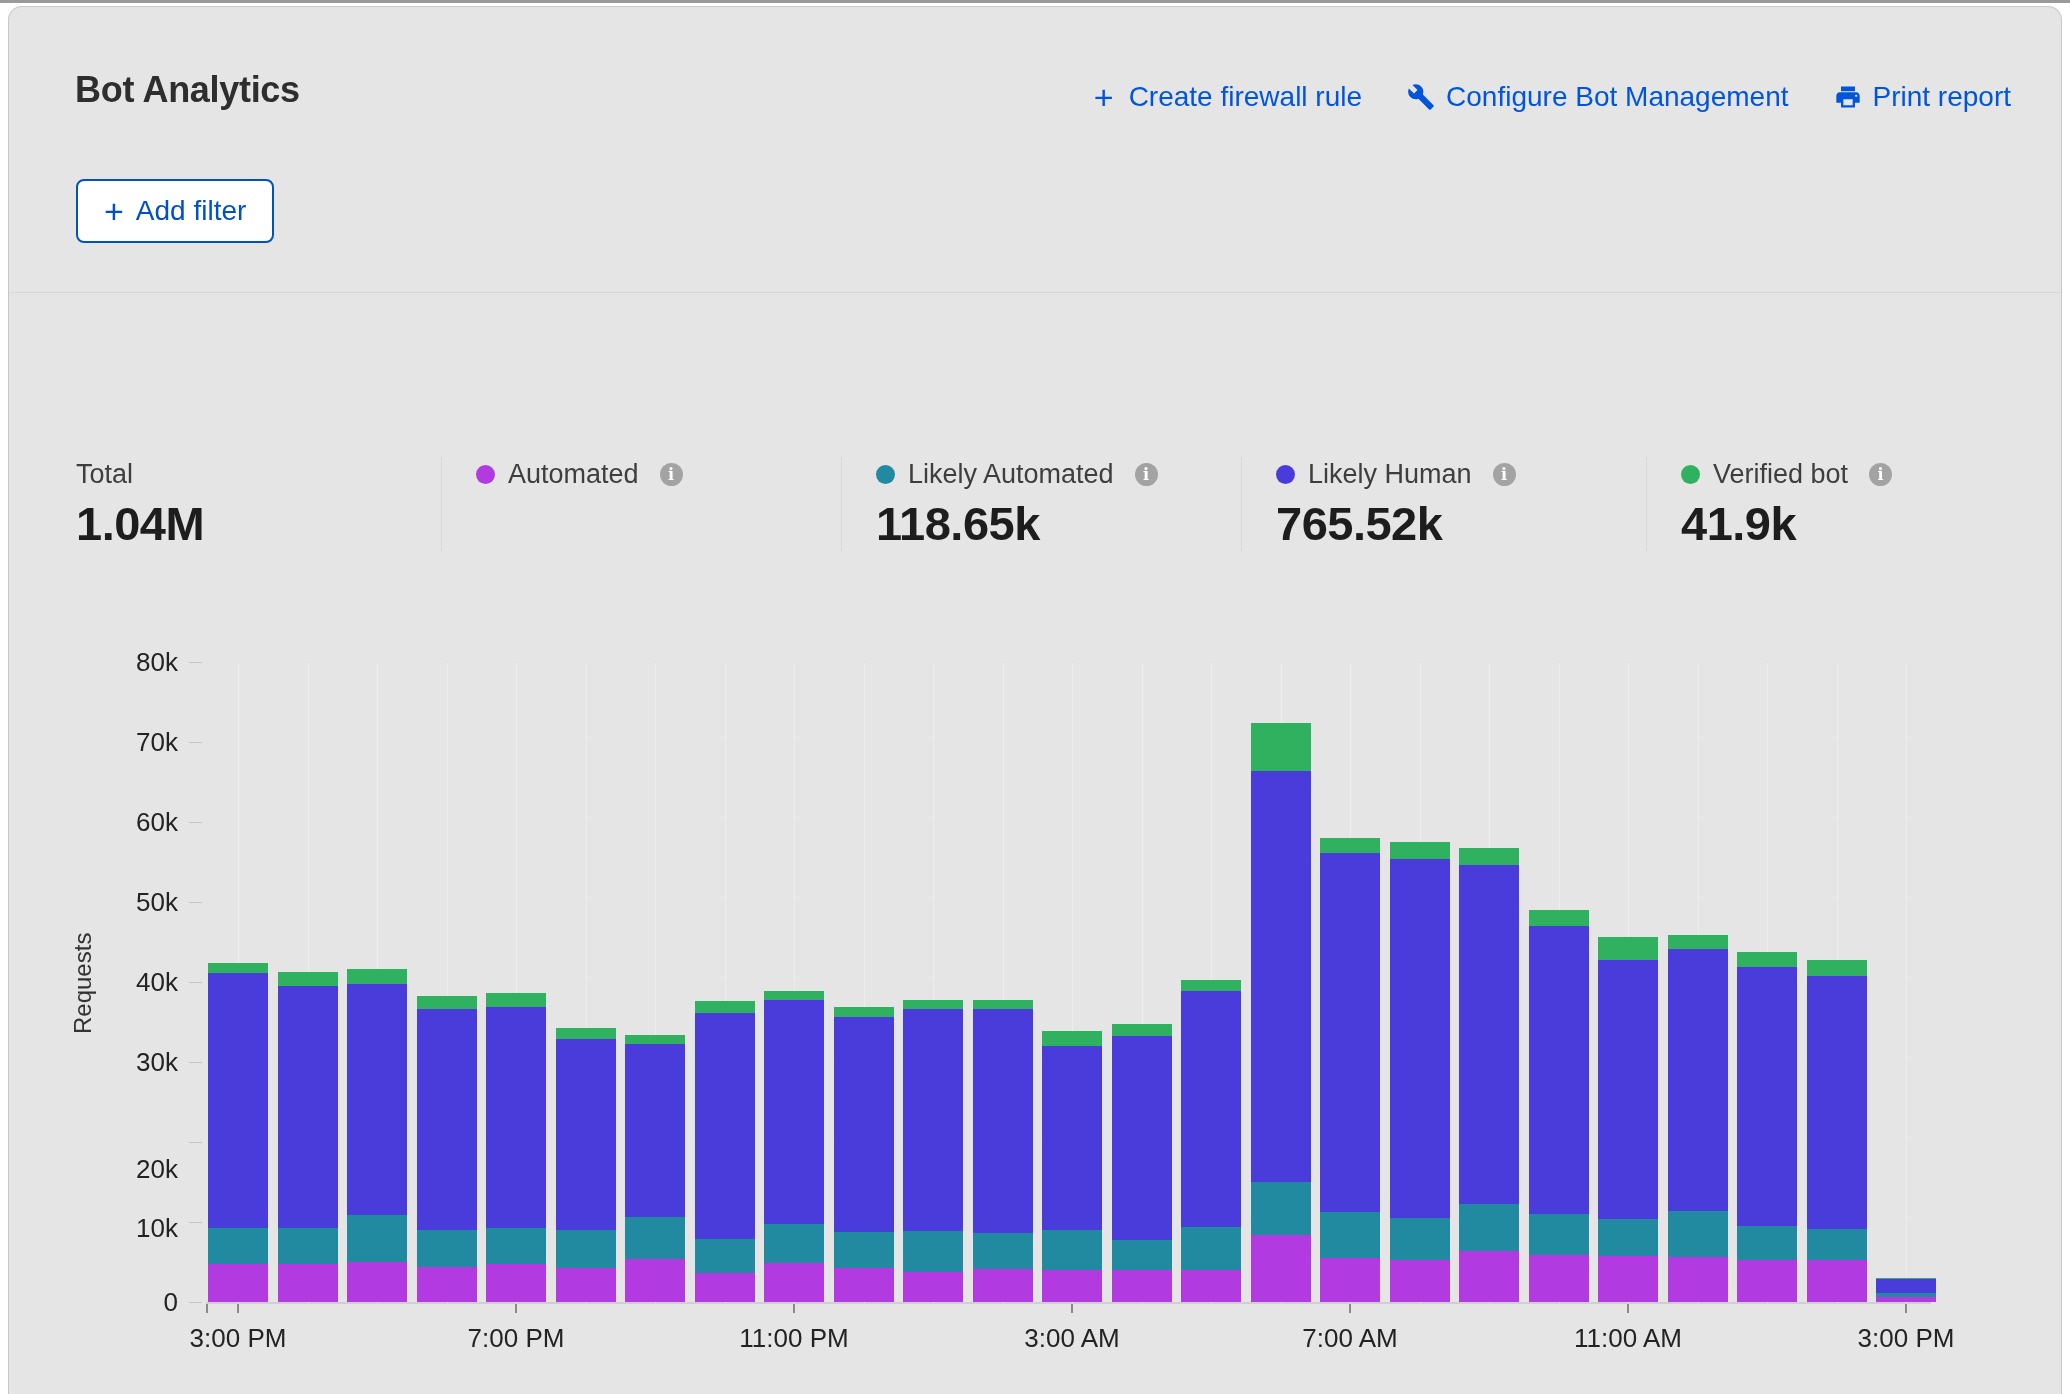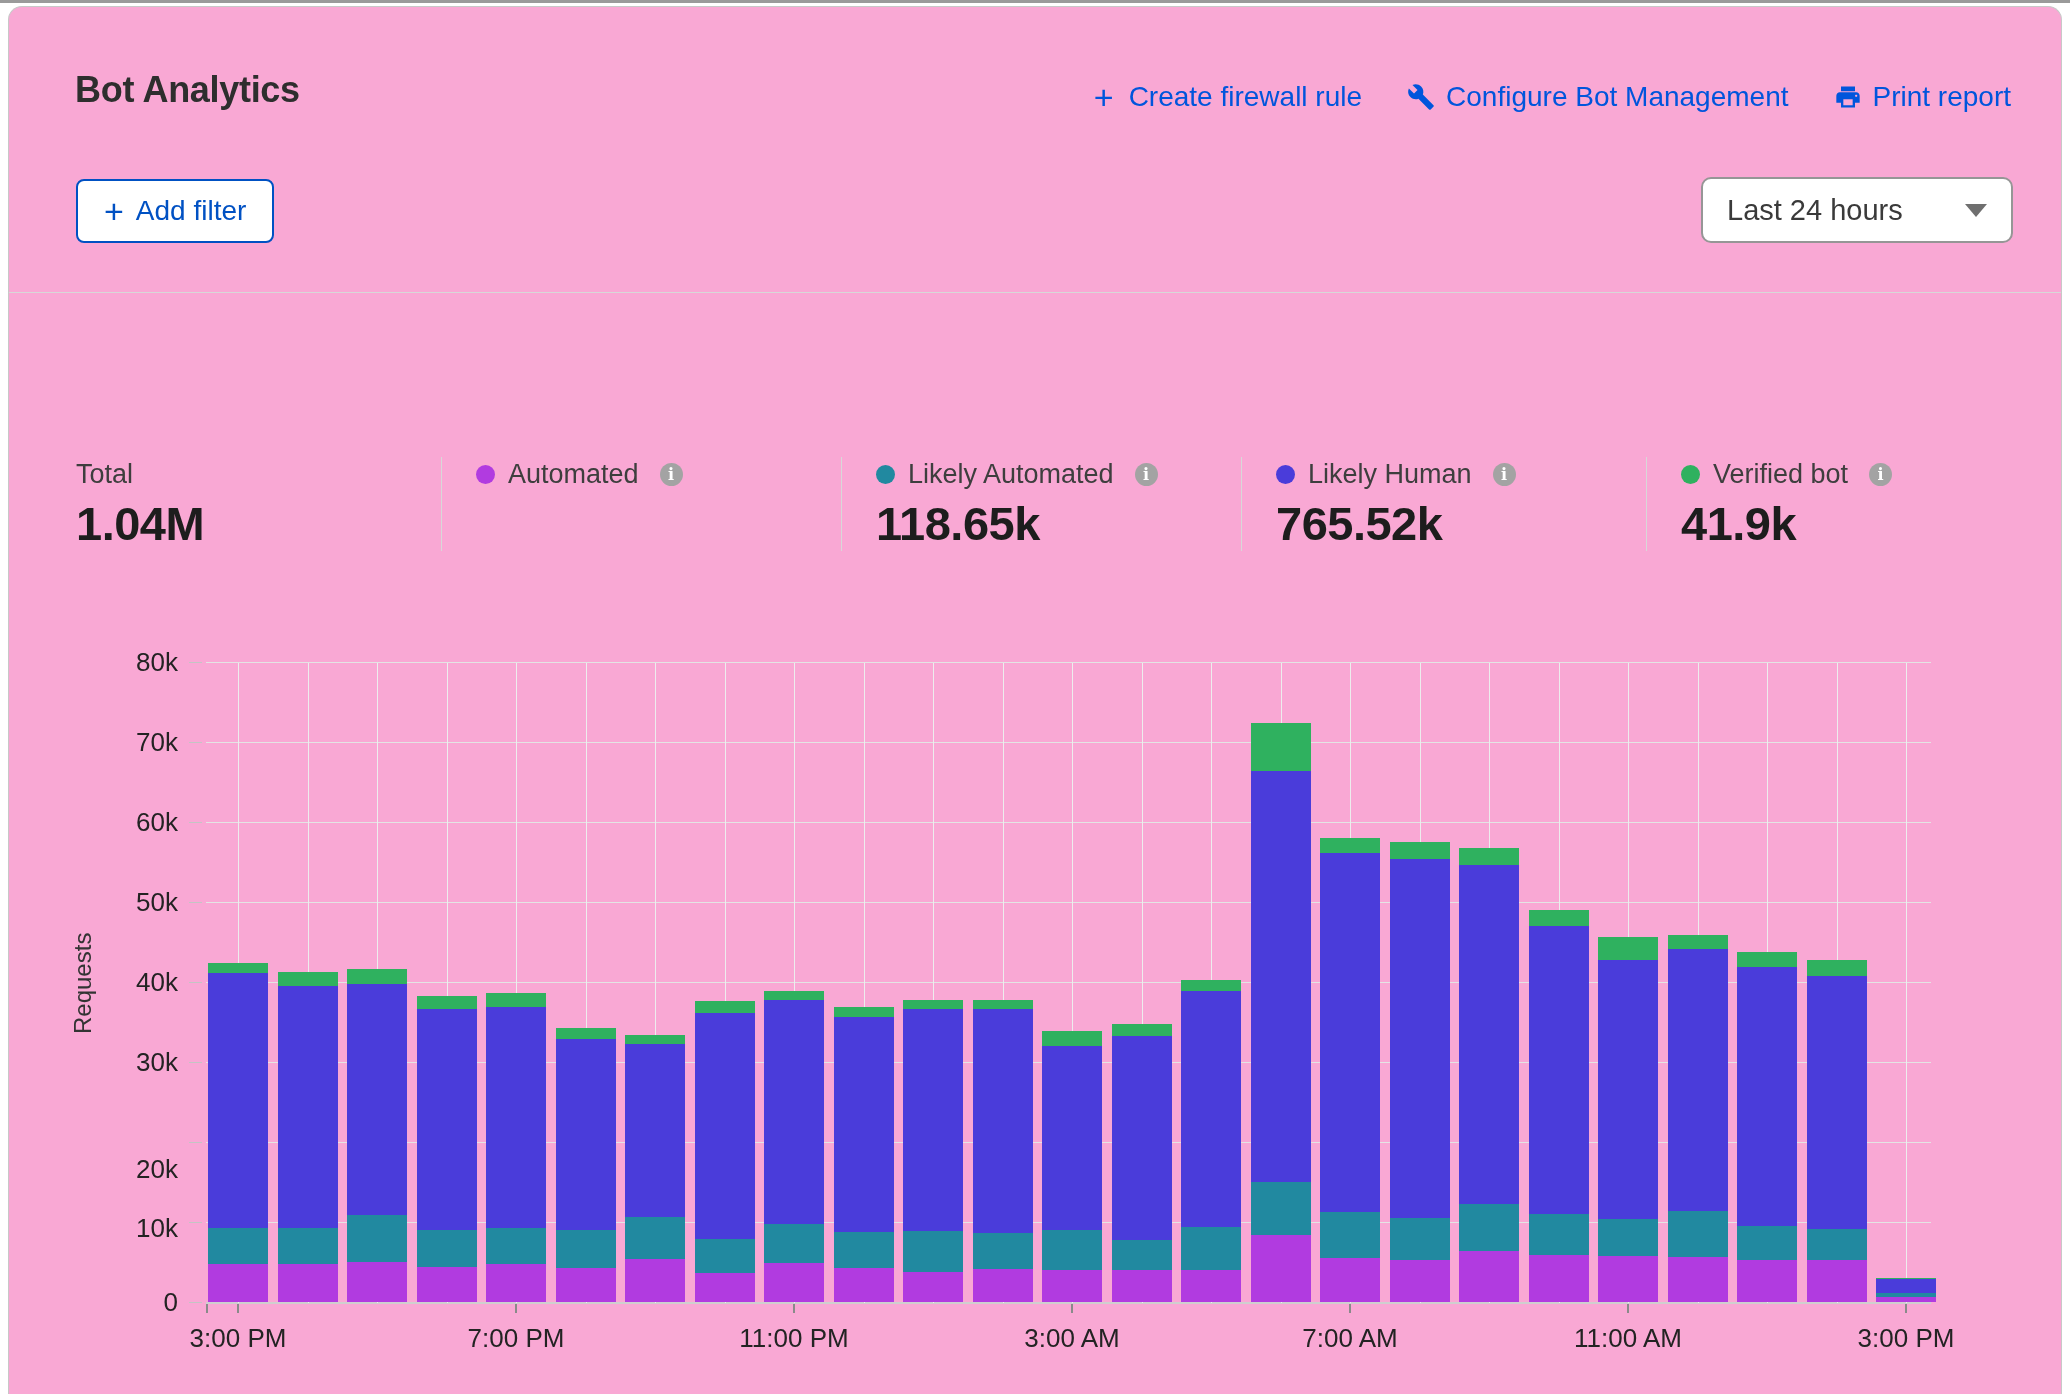--- a/index.html
+++ b/index.html
@@ -1,19 +1,19 @@
 <!DOCTYPE html>
 <html><head>
 <meta charset="utf-8">
 <style>
   * { margin:0; padding:0; box-sizing:border-box; }
   html,body { width:2070px; height:1394px; background:#fff; font-family:"Liberation Sans","DejaVu Sans",sans-serif; }
   .top-hairline { position:absolute; left:0; top:0; width:2070px; height:3px; background:#9a9a9a; }
 
-  .card { position:absolute; left:8px; top:6px; width:2054px; height:1388px; background:#f9a8d4;
+  .card { position:absolute; left:8px; top:6px; width:2054px; height:1388px; background:#e5e5e5;
           border:1px solid #c8c8c8; border-bottom:none; border-radius:14px 14px 0 0; }
 
   
   .page-title { position:absolute; left:66px; top:62px; font-size:36px; font-weight:700; color:#2e2e2e; letter-spacing:-0.3px; }
   .actions { position:absolute; right:50px; top:74px; display:flex; align-items:center; gap:44px; }
   .action { display:flex; align-items:center; gap:10px; color:#0055dc; font-size:28px; text-decoration:none; cursor:pointer; }
   .action .a-icon { display:inline-flex; width:30px; height:30px; align-items:center; justify-content:center; }
   .action .a-icon svg { width:28px; height:28px; fill:#0055dc; }
   .plus-glyph { font-size:34px; line-height:28px; font-weight:400; color:#0055dc; }
 
@@ -90,24 +90,20 @@
         </span>
         <span class="a-label">Print report</span>
       </a>
     </div>
 
   <button class="add-filter-btn">
     <span class="plus-glyph">+</span>
     <span>Add filter</span>
   </button>
 
-  <div class="time-range">
-    <span>Last 24 hours</span>
-    <span class="caret"></span>
-  </div>
 
   <div class="header-divider"></div>
 
 
   <div class="stats-row">
     <div class="stat-col" style="width:365px">
       <div class="stat-label-row">
         <span class="stat-label">Total</span>
       </div>
       <div class="stat-value">1.04M</div>

